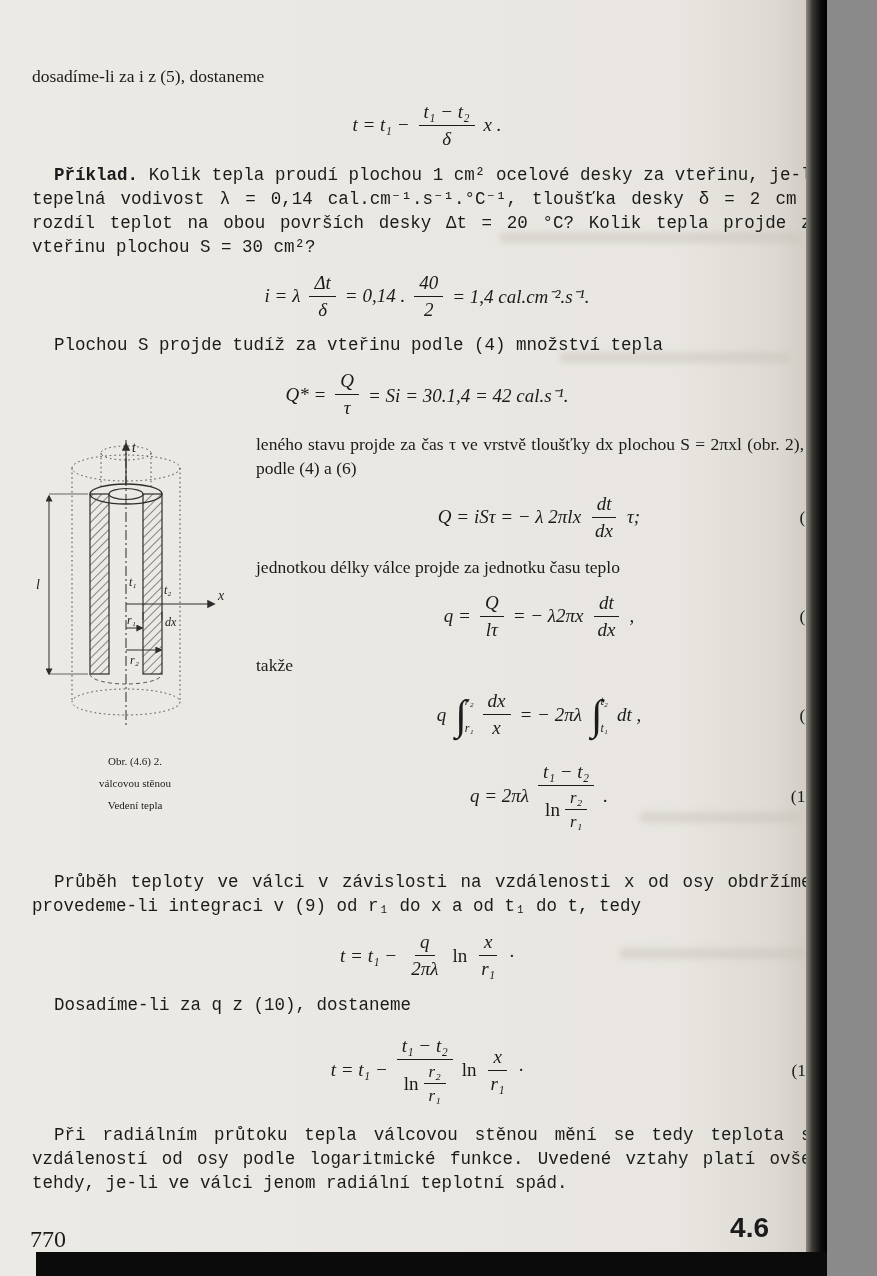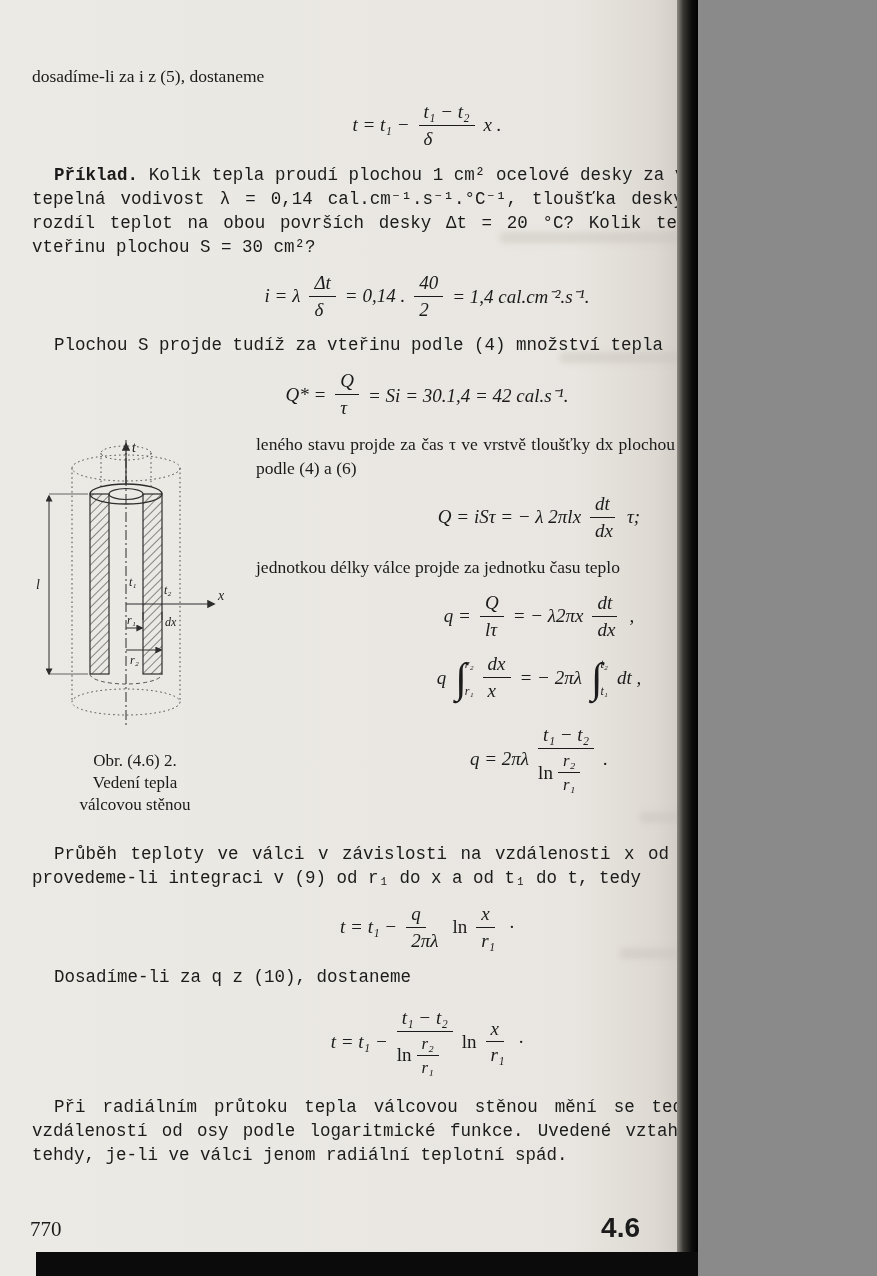--- a/index.html
+++ b/index.html
@@ -1,48 +1,48 @@
 <!DOCTYPE html>
 <html><head>
 <meta charset="utf-8">
 <style>
   * { margin:0; padding:0; box-sizing:border-box; }
   html,body { background:#8a8a8a; }
   .page {
-    position:relative; width:698px; height:1276px; overflow:hidden;
+    position:relative; width:827px; height:1276px; overflow:hidden;
     background:linear-gradient(to right,#eceae5 0%,#e9e6e1 82%,#ddd9d2 94%,#c9c4bc 100%);
     font-family:"Liberation Serif", serif; color:#1b1b1b;
   }
   .content { position:absolute; left:32px; top:64px; width:790px; }
   p.body { font-size:17.5px; line-height:24px; text-align:justify; }
   .indent { text-indent:22px;font-family:Liberation Mono, monospace; }
   .mt8{margin-top:8px}.mt10{margin-top:10px}.mt12{margin-top:0}.mt14{margin-top:26px}
   b.lead { font-weight:bold; }
 
   .eqrow { position:relative; text-align:center; margin:13px 0; }
   .math { display:inline-flex; align-items:center; gap:9px; font-style:italic; font-size:19px; }
-  .frac { display:inline-flex; flex-direction:column; align-items:flex-start; vertical-align:middle; line-height:1.15; }
+  .frac { display:inline-flex; flex-direction:column; align-items:center; vertical-align:middle; line-height:1.15; }
   .frac .num { padding:0 5px 2px; border-bottom:1.5px solid #1b1b1b; }
   .frac .den { padding:2px 5px 0; }
   .den-row { display:inline-flex; align-items:center; gap:5px; padding-top:2px; }
   .frac .frac { font-size:0.88em; }
   .eqtag { position:absolute; right:2px; top:50%; transform:translateY(-50%); font-size:17.5px; font-style:normal; }
   .integral { display:inline-flex; align-items:center; font-style:normal; }
   .int-glyph { font-size:42px; line-height:1; font-style:normal; }
   .int-lims { display:inline-flex; flex-direction:column; justify-content:space-between; height:46px; font-size:12px; font-style:italic; margin-left:-2px; padding:2px 0; }
 
   .two-col { display:flex; margin-top:8px; }
   .fig-col { flex:none; width:206px; padding-top:4px; }
   .text-col { flex:1; padding-left:4px;margin-left:14px; }
-  .caption { text-align:center; font-size:17px; line-height:22px; margin-top:12px; }
+  .caption { text-align:center; font-size:11px; line-height:22px; margin-top:12px; }
 
   svg .figlab { font-family:"Liberation Serif", serif; font-style:italic; font-size:14px; fill:#222; }
   svg .figlab-s { font-family:"Liberation Serif", serif; font-style:italic; font-size:12px; fill:#222; }
 
-  .page-num { position:absolute; left:30px; bottom:34px; font-size:21px; }
+  .page-num { position:absolute; left:30px; bottom:23px; font-size:24px; }
   .section-num { position:absolute; right:58px; bottom:32px; font-size:28px; font-weight:bold; font-family:"Liberation Sans", sans-serif; }
   .edge-right { position:absolute; top:0; right:0; width:21px; height:100%;
     background:linear-gradient(to right,#8d8a83 0%,#3a3833 30%,#0c0c0c 70%,#000 100%); }
   .bar-bottom { position:absolute; left:36px; right:0; bottom:0; height:24px; background:#0b0b0b; }
   .smudge { position:absolute; height:11px; background:#c8c4bc; opacity:.5; filter:blur(3px); border-radius:4px; }
 </style>
 </head>
 <body>
 
 <div class="page">
@@ -149,22 +149,22 @@
 
           <line x1="94" y1="214" x2="129" y2="214" stroke="#2d2d2d" stroke-width="1" marker-end="url(#arr)"></line>
           <text x="98" y="228" class="figlab-s">r₂</text>
 
           <line x1="111" y1="176" x2="111" y2="184" stroke="#2d2d2d" stroke-width="0.9"></line>
           <line x1="130" y1="176" x2="130" y2="184" stroke="#2d2d2d" stroke-width="0.9"></line>
           <text x="133" y="190" class="figlab-s">dx</text>
         </svg>
         <div class="caption">
           <div>Obr. (4.6) 2.</div>
+          <div>válcovou stěnou</div>
           <div>Vedení tepla</div>
-          <div>válcovou stěnou</div>
         </div>
       </div>
 
       <div class="text-col">
         <p class="body">leného stavu projde za čas τ ve vrstvě tloušťky dx plochou S = 2πxl (obr. 2), je podle (4) a (6)</p>
 
         <div class="eqrow">
           <span class="math">
             <span>Q = iSτ = − λ 2πlx</span>
             <span class="frac">
@@ -188,20 +188,21 @@
             <span>= − λ2πx</span>
             <span class="frac">
               <span class="num">dt</span>
               <span class="den">dx</span>
             </span>
             <span>,</span>
           </span>
           <span class="eqtag">(8)</span>
         </div>
 
+        <p class="body">takže</p>
 
         <div class="eqrow">
           <span class="math">
             <span>q</span>
             <span class="integral">
               <span class="int-glyph">∫</span>
               <span class="int-lims">
                 <span>r₂</span>
                 <span>r₁</span>
               </span>

